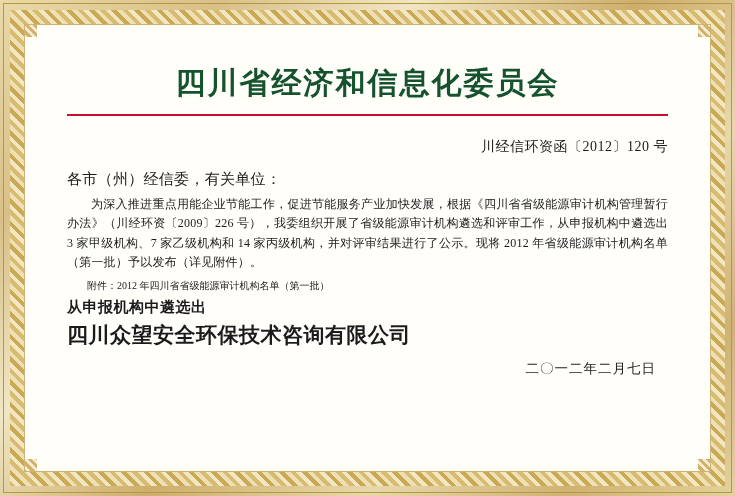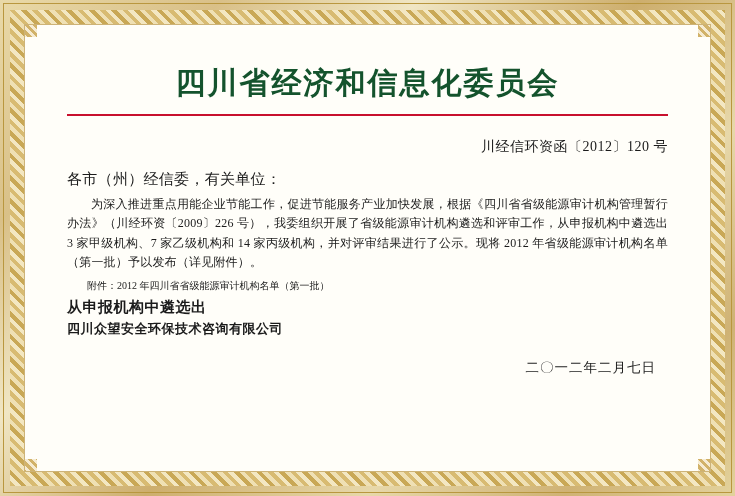--- a/index.html
+++ b/index.html
@@ -139,31 +139,31 @@
   }
 
   .subhead {
     font-size: 15px;
     font-weight: bold;
     line-height: 1.55;
     margin: 0;
     letter-spacing: 0.5px;
   }
   .company {
-    font-size: 13px;
+    font-size: 21px;
     font-weight: bold;
     line-height: 1.55;
     margin: 0 0 4px 0;
     letter-spacing: 0.5px;
   }
 
   .date {
     text-align: right;
     font-size: 13.5px;
-    margin-top: 20px;
+    margin-top: 8px;
     padding-right: 12px;
     letter-spacing: 1px;
   }
 </style>
 </head>
 <body>
 
 <div class="cert">
   <div class="band">
     <div class="paper">

